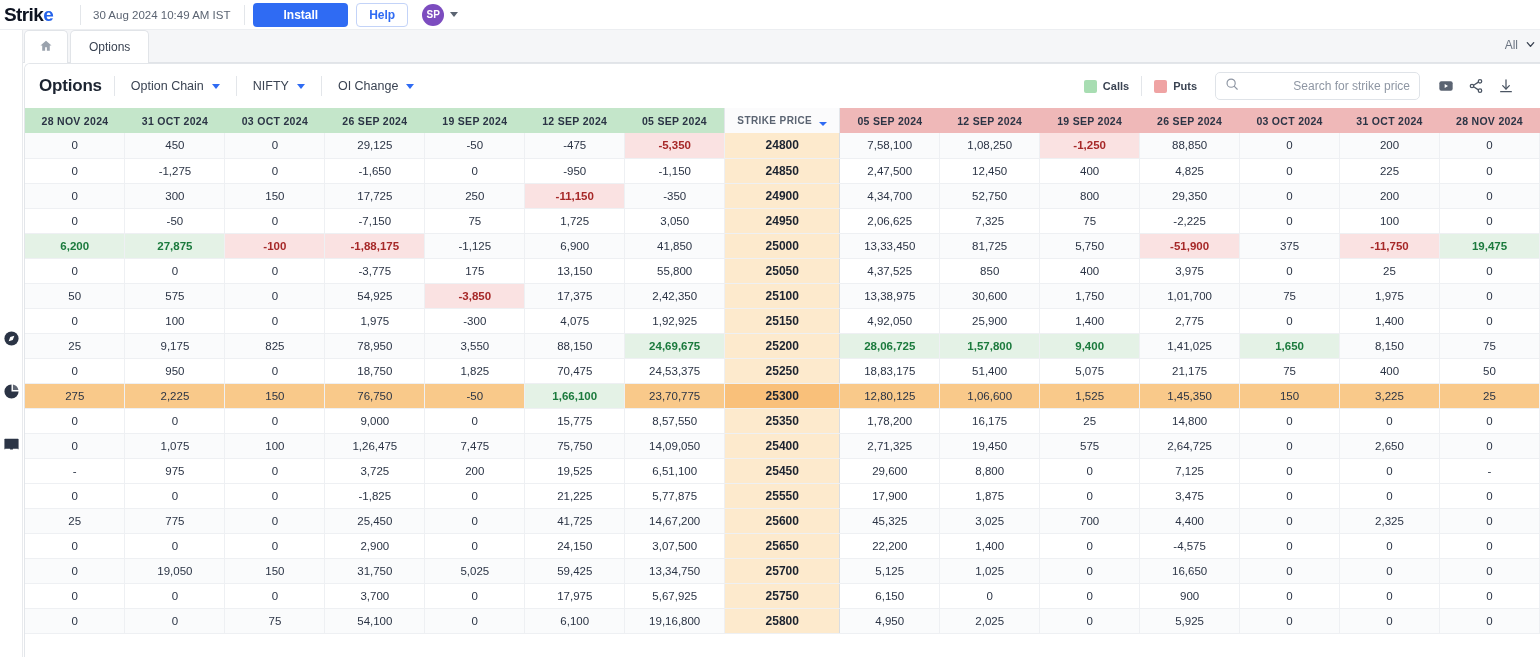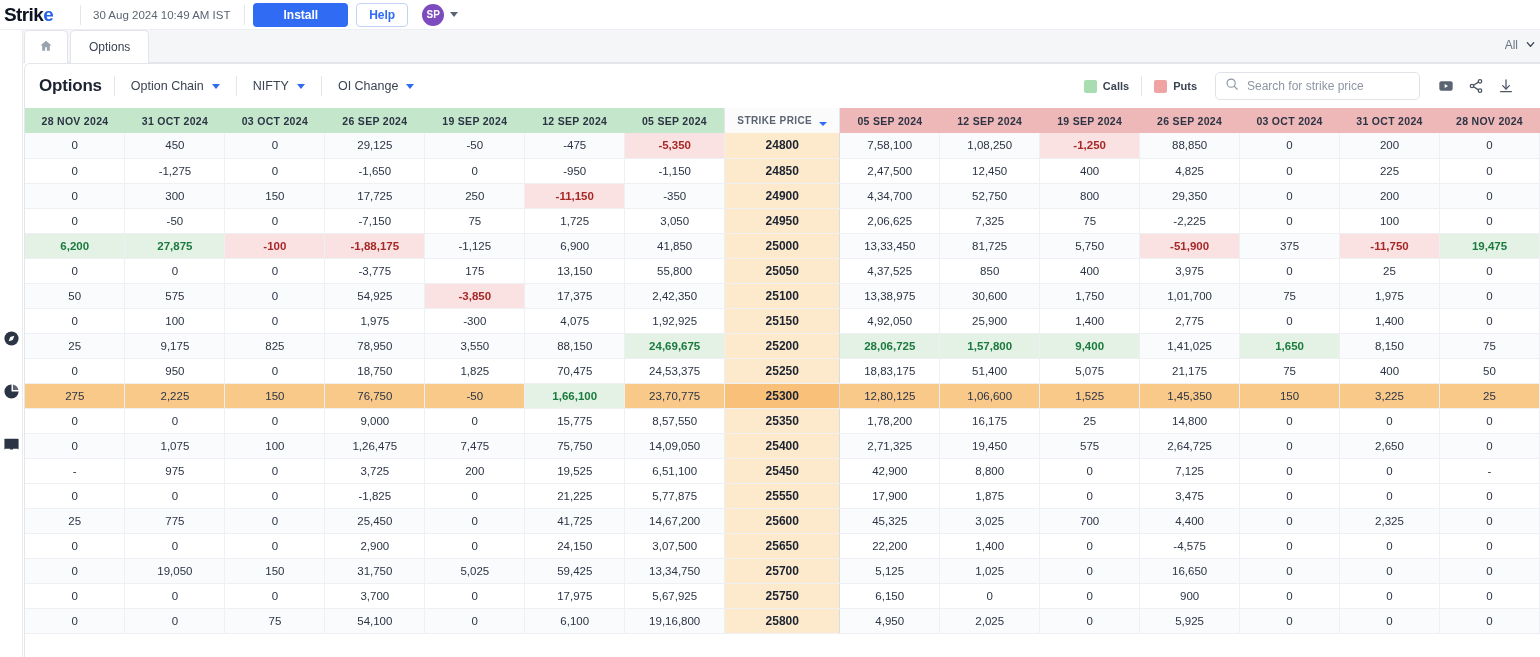--- a/index.html
+++ b/index.html
@@ -88,21 +88,21 @@
         font-size: 12.5px; color: #3a4352; cursor: pointer; white-space: nowrap; }
   .chev { width: 0; height: 0; border-left: 4.5px solid transparent; border-right: 4.5px solid transparent;
           border-top: 5px solid #2f6bf3; }
   .legend-wrap { margin-left: auto; display: flex; align-items: center; gap: 0; }
   .legend { display: flex; align-items: center; gap: 6px; padding: 0 12px;
             font-size: 11px; font-weight: bold; color: #3a4352; }
   .swatch { width: 13px; height: 13px; border-radius: 2px; }
   .sbox {
     display: flex; align-items: center; gap: 8px;
     width: 205px; height: 28px; border: 1px solid #dfe3e8; border-radius: 5px;
-    padding: 0 9px; margin-left: 6px; cursor: text;
+    padding: 0 9px; margin-left: 6px; cursor: text; justify-content: space-between;
   }
   .sbox .ph { font-size: 12px; color: #8e96a3; }
   .ticons { display: flex; align-items: center; gap: 14px; padding: 0 12px 0 18px; }
   .ticons span { cursor: pointer; color: #4b5563; display: flex; }
 
   
   .tblwrap { position: absolute; left: 0; right: 0; top: 44px; bottom: 0; overflow: hidden; }
   table { border-collapse: collapse; width: 100%; table-layout: fixed; }
   thead th {
     height: 25px; font-size: 10.5px; font-weight: bold; letter-spacing: 0.3px;
@@ -524,21 +524,21 @@
           </tr>
           <tr class="alt">
             <td class="">-</td>
             <td class="">975</td>
             <td class="">0</td>
             <td class="">3,725</td>
             <td class="">200</td>
             <td class="">19,525</td>
             <td class="">6,51,100</td>
             <td class="strike">25450</td>
-            <td class="">42,900</td>
+            <td class="">29,600</td>
             <td class="">8,800</td>
             <td class="">0</td>
             <td class="">7,125</td>
             <td class="">0</td>
             <td class="">0</td>
             <td class="">-</td>
           </tr>
           <tr class="alt">
             <td class="">0</td>
             <td class="">0</td>

